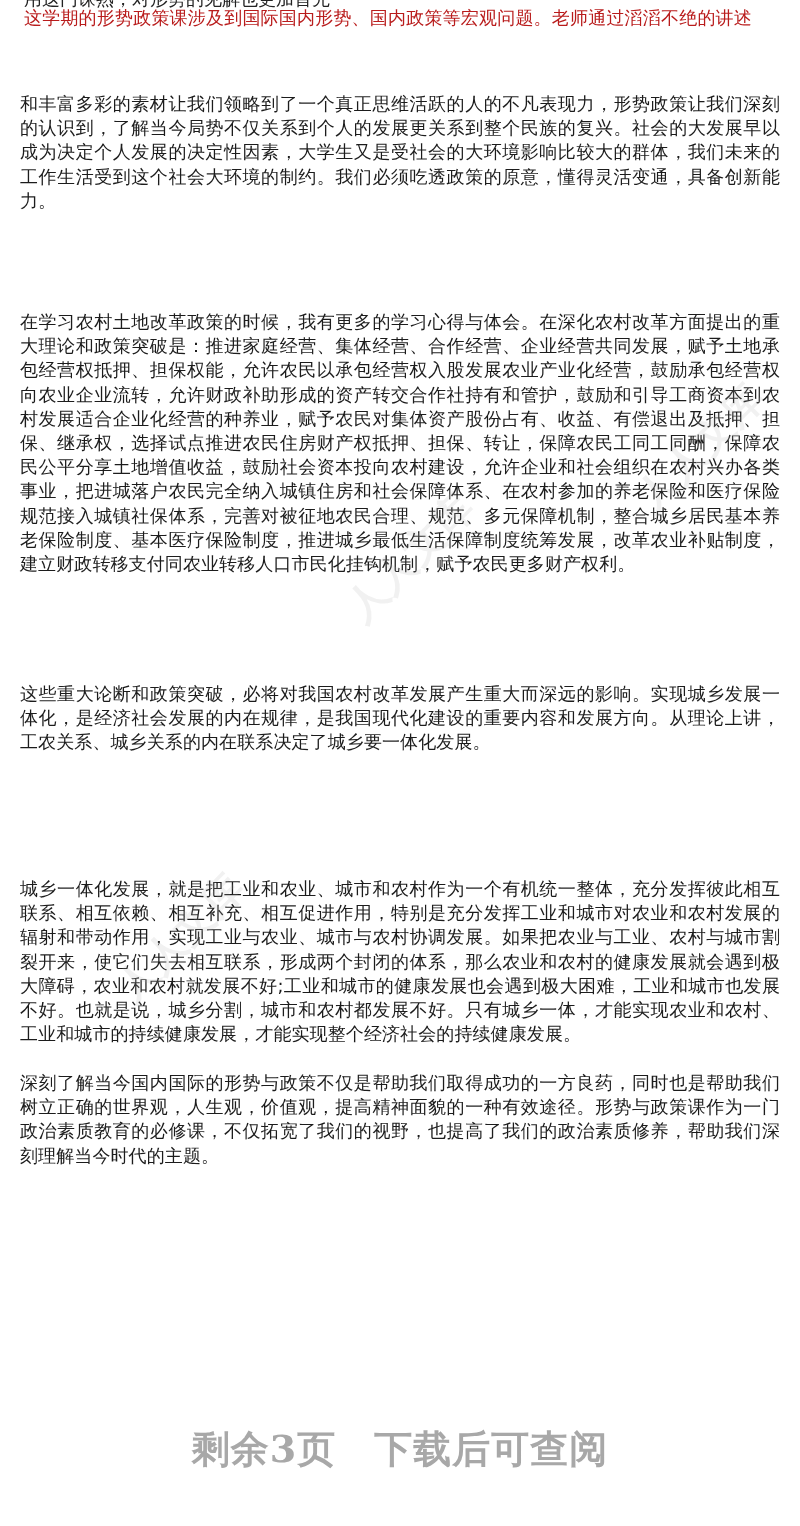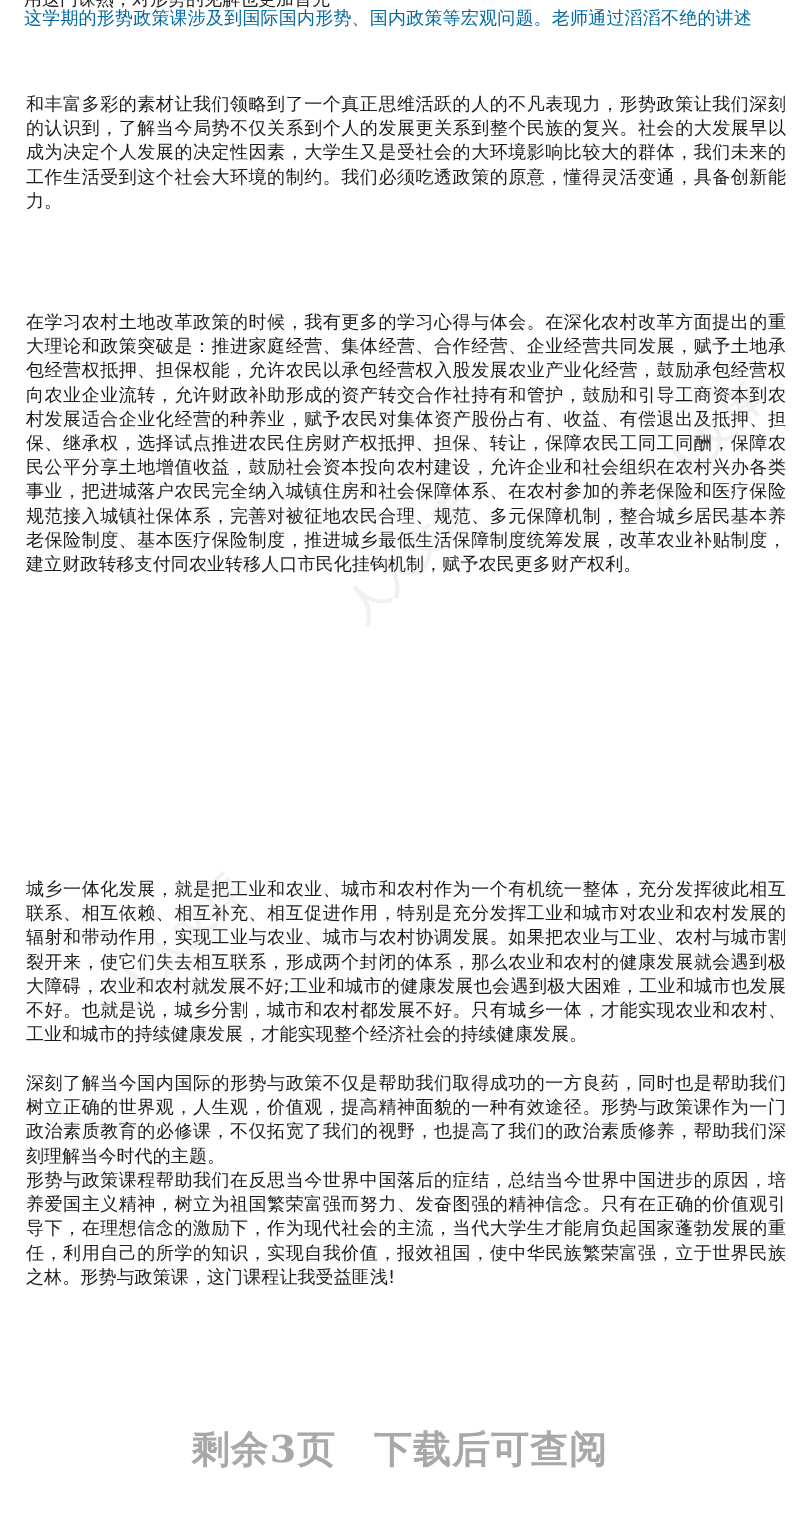--- a/index.html
+++ b/index.html
@@ -2,44 +2,44 @@
 <html><head>
   <meta charset="utf-8">
   <style>
     html, body { margin: 0; padding: 0; background: #ffffff; }
     body { width: 800px; height: 1526px; position: relative; overflow: hidden;
            font-family: "DejaVu Sans", "Liberation Sans", sans-serif; color: #1a1a1a; }
     .page { position: absolute; left: 0; top: 0; width: 800px; height: 1526px; }
     .clipped-line { position: absolute; left: 24px; top: -13px; font-size: 18px; line-height: 24px;
                     white-space: nowrap; color: #222; }
     .line { position: absolute; left: 24px; width: 760px; font-size: 18px; line-height: 24px;
-            white-space: nowrap; overflow: hidden; color: #0369a1; letter-spacing: 0.2px; }
-    .para { position: absolute; left: 26px; width: 760px; font-size: 18px; line-height: 24.2px;
+            white-space: nowrap; overflow: hidden; color: #b91c1c; letter-spacing: 0.2px; }
+    .para { position: absolute; left: 20px; width: 760px; font-size: 18px; line-height: 24.2px;
             color: #1c1c1c; text-align: justify; letter-spacing: 0.1px; }
     .watermark { position: absolute; color: rgba(180,180,180,0.18); font-size: 40px;
                  transform: rotate(-45deg); pointer-events: none; font-weight: bold; }
     .remaining { position: absolute; left: 0; top: 1424px; width: 800px; text-align: center;
                  font-size: 38px; font-weight: bold; color: #a8a8a8; letter-spacing: 1px;
                  font-family: "DejaVu Serif", "Liberation Serif", serif; }
     .remaining .gap { display: inline-block; width: 38px; }
   </style>
 </head>
 <body>
 
 <div class="page">
 
   <div class="clipped-line">用这门课熟，对形势的见解也更加首先</div>
 
   <div class="line" style="top:6px;">这学期的形势政策课涉及到国际国内形势、国内政策等宏观问题。老师通过滔滔不绝的讲述</div>
 
   <div class="para" style="top:92px;">和丰富多彩的素材让我们领略到了一个真正思维活跃的人的不凡表现力，形势政策让我们深刻的认识到，了解当今局势不仅关系到个人的发展更关系到整个民族的复兴。社会的大发展早以成为决定个人发展的决定性因素，大学生又是受社会的大环境影响比较大的群体，我们未来的工作生活受到这个社会大环境的制约。我们必须吃透政策的原意，懂得灵活变通，具备创新能力。</div>
   <div class="para" style="top:310px;">在学习农村土地改革政策的时候，我有更多的学习心得与体会。在深化农村改革方面提出的重大理论和政策突破是：推进家庭经营、集体经营、合作经营、企业经营共同发展，赋予土地承包经营权抵押、担保权能，允许农民以承包经营权入股发展农业产业化经营，鼓励承包经营权向农业企业流转，允许财政补助形成的资产转交合作社持有和管护，鼓励和引导工商资本到农村发展适合企业化经营的种养业，赋予农民对集体资产股份占有、收益、有偿退出及抵押、担保、继承权，选择试点推进农民住房财产权抵押、担保、转让，保障农民工同工同酬，保障农民公平分享土地增值收益，鼓励社会资本投向农村建设，允许企业和社会组织在农村兴办各类事业，把进城落户农民完全纳入城镇住房和社会保障体系、在农村参加的养老保险和医疗保险规范接入城镇社保体系，完善对被征地农民合理、规范、多元保障机制，整合城乡居民基本养老保险制度、基本医疗保险制度，推进城乡最低生活保障制度统筹发展，改革农业补贴制度，建立财政转移支付同农业转移人口市民化挂钩机制，赋予农民更多财产权利。</div>
+  <div class="para" style="top:682px;">这些重大论断和政策突破，必将对我国农村改革发展产生重大而深远的影响。实现城乡发展一体化，是经济社会发展的内在规律，是我国现代化建设的重要内容和发展方向。从理论上讲，工农关系、城乡关系的内在联系决定了城乡要一体化发展。</div>
   <div class="para" style="top:1071px;">深刻了解当今国内国际的形势与政策不仅是帮助我们取得成功的一方良药，同时也是帮助我们树立正确的世界观，人生观，价值观，提高精神面貌的一种有效途径。形势与政策课作为一门政治素质教育的必修课，不仅拓宽了我们的视野，也提高了我们的政治素质修养，帮助我们深刻理解当今时代的主题。</div>
   <div class="para" style="top:877px;">城乡一体化发展，就是把工业和农业、城市和农村作为一个有机统一整体，充分发挥彼此相互联系、相互依赖、相互补充、相互促进作用，特别是充分发挥工业和城市对农业和农村发展的辐射和带动作用，实现工业与农业、城市与农村协调发展。如果把农业与工业、农村与城市割裂开来，使它们失去相互联系，形成两个封闭的体系，那么农业和农村的健康发展就会遇到极大障碍，农业和农村就发展不好;工业和城市的健康发展也会遇到极大困难，工业和城市也发展不好。也就是说，城乡分割，城市和农村都发展不好。只有城乡一体，才能实现农业和农村、工业和城市的持续健康发展，才能实现整个经济社会的持续健康发展。</div>
-  <div class="para" style="top:1168px;">形势与政策课程帮助我们在反思当今世界中国落后的症结，总结当今世界中国进步的原因，培养爱国主义精神，树立为祖国繁荣富强而努力、发奋图强的精神信念。只有在正确的价值观引导下，在理想信念的激励下，作为现代社会的主流，当代大学生才能肩负起国家蓬勃发展的重任，利用自己的所学的知识，实现自我价值，报效祖国，使中华民族繁荣富强，立于世界民族之林。形势与政策课，这门课程让我受益匪浅!</div>
 
   <div class="watermark" style="left:330px; top:530px;">人人文库</div>
   <div class="watermark" style="left:100px; top:910px;">人人文库</div>
   <div class="watermark" style="left:620px; top:420px;">人人文库</div>
 
   <div class="remaining">
     <span>剩余3页</span><span class="gap"></span><span>下载后可查阅</span>
   </div>
 </div>
 

